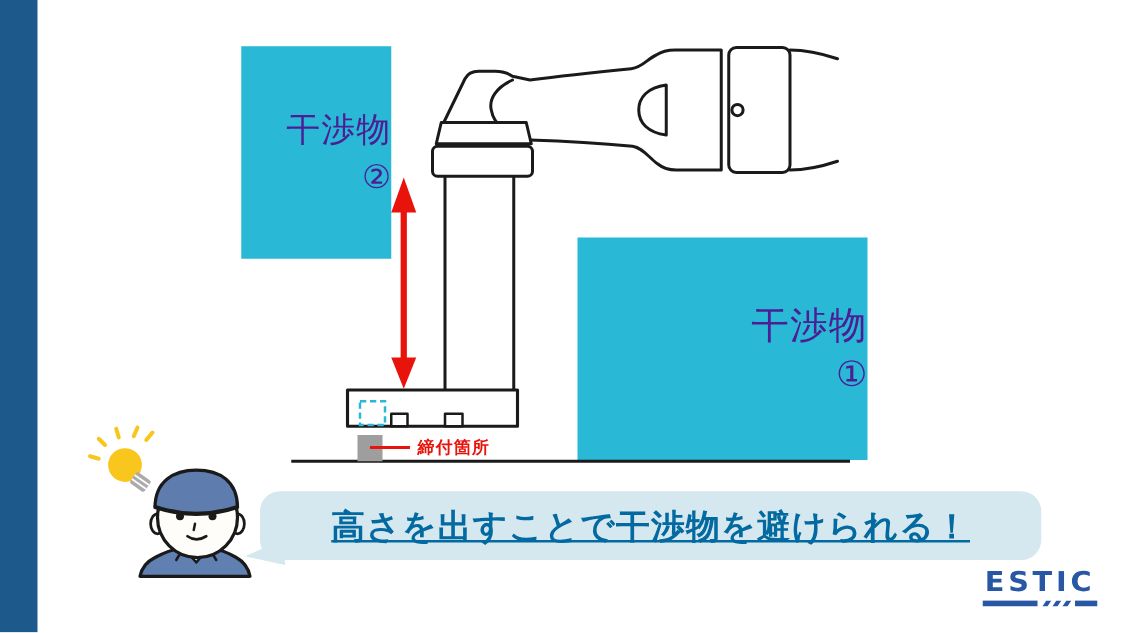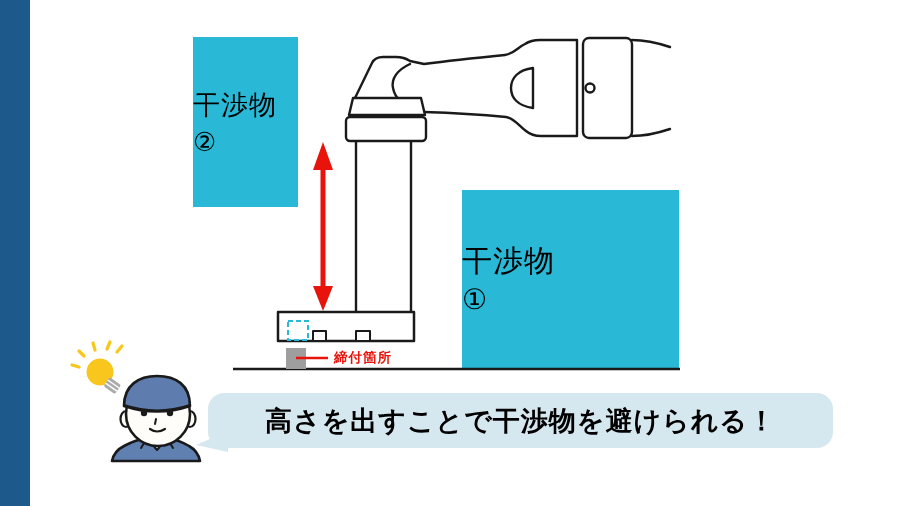--- a/index.html
+++ b/index.html
@@ -4,38 +4,38 @@
 <style>
   html,body{margin:0;padding:0;background:#fff;}
   #canvas{
     position:relative;width:900px;height:506px;overflow:hidden;background:#FFFFFF;
     font-family:"DejaVu Sans","Liberation Sans",sans-serif;
   }
   .abs{position:absolute;}
   
   #accent-bar{left:0;top:0;width:30px;height:506px;background:#1E598B;}
   
-  .cyan-box{background:#29B8D5;color:#000000;display:flex;flex-direction:column;
-    align-items:flex-start;justify-content:center;text-align:center;z-index:1;}
+  .cyan-box{background:#29B8D5;color:#4c1d95;display:flex;flex-direction:column;
+    align-items:flex-end;justify-content:center;text-align:center;z-index:1;padding-left:15px;}
   #box2{left:193px;top:37px;width:105px;height:170px;}
   #box1{left:462px;top:190px;width:217px;height:178px;}
   .box-label{font-size:27px;letter-spacing:1px;line-height:1.25;}
   #box1 .box-label{font-size:30px;}
   .box-number{font-size:26px;margin-top:6px;line-height:1.1;}
   #box1 .box-number{font-size:28px;}
   
   #scene{left:0;top:0;z-index:2;}
   
   #fastening-label{left:334px;top:349px;color:#E8130B;font-size:13.5px;
     font-weight:bold;letter-spacing:1px;white-space:nowrap;z-index:3;}
   
   #speech-bubble{left:208px;top:393px;width:625px;height:55px;background:#D6E8EF;
     border-radius:16px;display:flex;align-items:center;justify-content:center;z-index:3;}
-  #speech-bubble-text{font-size:27px;font-weight:bold;color:#000000;
-    letter-spacing:1px;white-space:nowrap;}
+  #speech-bubble-text{font-size:27px;font-weight:bold;color:#0369a1;
+    letter-spacing:1px;white-space:nowrap;text-decoration:underline;}
   
   #estic-logo{left:784px;top:454px;width:96px;text-align:center;z-index:3;}
   #logo-text{color:#2857A4;font-size:23px;font-weight:800;letter-spacing:3px;
     line-height:1.05;transform:scaleY(0.95);}
   #logo-underline{display:block;margin:1px auto 0;}
 </style>
 </head>
 <body>
 
 <div id="canvas">
@@ -142,14 +142,24 @@
       <path d="M150,429 Q157,434 165,429" fill="none" stroke="#1A1A1A" stroke-width="2.2"></path>
     </g>
   </svg>
 
   <div id="fastening-label" class="abs">締付箇所</div>
 
   <div id="speech-bubble" class="abs">
     <span id="speech-bubble-text">高さを出すことで干渉物を避けられる！</span>
   </div>
 
+  <div id="estic-logo" class="abs">
+    <div id="logo-text">ESTIC</div>
+    <svg id="logo-underline" width="92" height="8" viewBox="0 0 92 8">
+      <rect x="0" y="1.5" width="44" height="4.5" fill="#2857A4"></rect>
+      <path d="M48,6 L51,1.5 L55,1.5 L52,6 Z" fill="#2857A4"></path>
+      <path d="M56,6 L59,1.5 L63,1.5 L60,6 Z" fill="#2857A4"></path>
+      <path d="M64,6 L67,1.5 L71,1.5 L68,6 Z" fill="#2857A4"></path>
+      <rect x="74" y="1.5" width="18" height="4.5" fill="#2857A4"></rect>
+    </svg>
+  </div>
 
 </div>
 
 </body></html>

